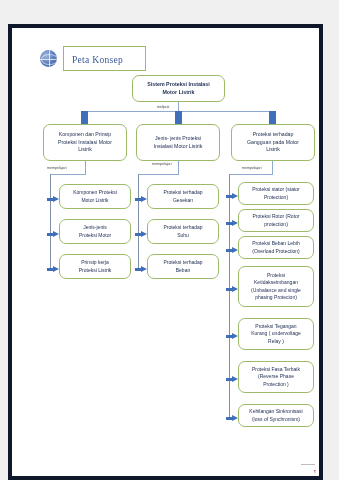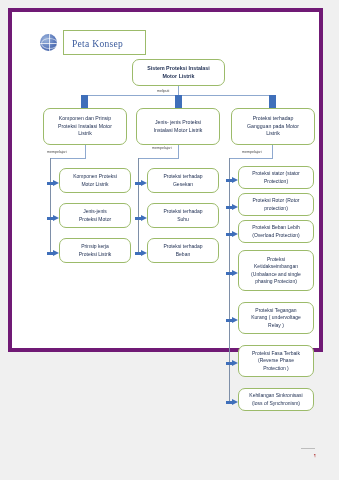--- a/index.html
+++ b/index.html
@@ -1,19 +1,19 @@
 <!DOCTYPE html>
 <html><head>
 <meta charset="utf-8">
 <style>
   html,body{margin:0;padding:0;background:#f0f0f0;}
   body{width:339px;height:480px;overflow:hidden;font-family:"Liberation Sans",sans-serif;}
 
-  #page{position:absolute;left:8px;top:8px;width:315px;height:344px;
-        background:#ffffff;border:4px solid #701a75;box-sizing:border-box;}
+  #page{position:absolute;left:8px;top:24px;width:315px;height:456px;
+        background:#ffffff;border:4px solid #0f172a;box-sizing:border-box;}
   #canvas{position:absolute;left:0;top:0;width:307px;height:448px;}
 
   
   .hdr{position:absolute;left:28px;top:18px;display:flex;align-items:center;gap:6px;}
   .globe{width:17px;height:17px;border-radius:50%;
          background:radial-gradient(circle at 35% 32%,#9db6dd 0%,#5b79bb 55%,#3c5a9c 100%);
          position:relative;overflow:hidden;flex:none;}
   .globe:before{content:"";position:absolute;left:0;top:50%;width:100%;height:1px;background:rgba(255,255,255,.75);}
   .globe:after{content:"";position:absolute;left:50%;top:0;width:1px;height:100%;background:rgba(255,255,255,.75);}
   .globe em{position:absolute;left:1px;top:4px;width:15px;height:9px;border:1px solid rgba(255,255,255,.55);border-radius:50%;}

